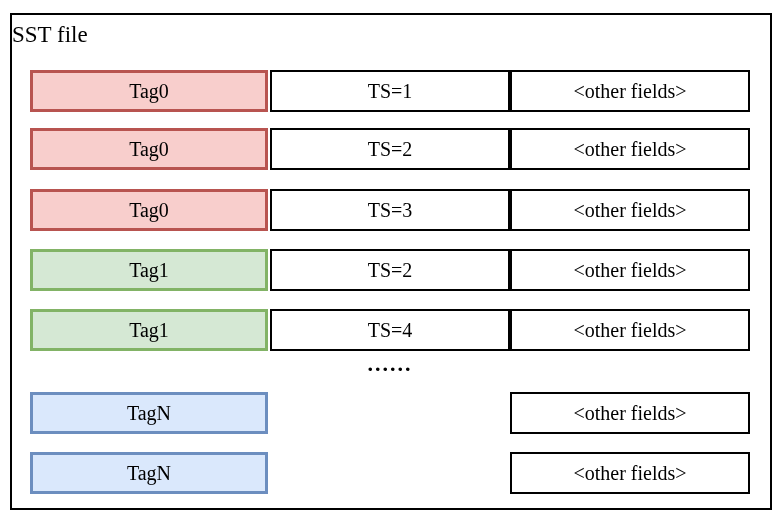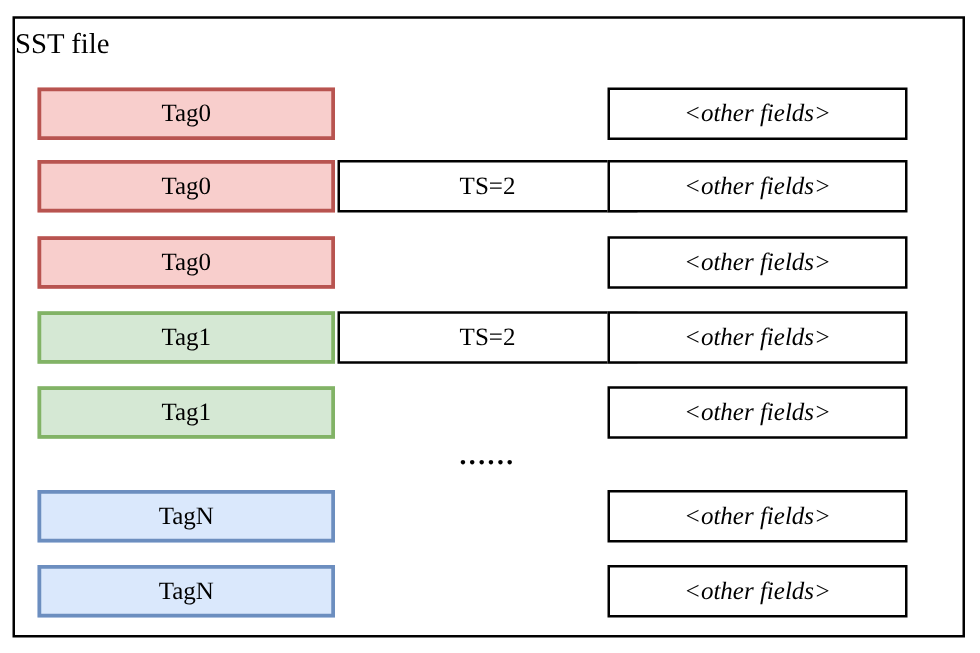--- a/index.html
+++ b/index.html
@@ -61,25 +61,24 @@
     border: 3px solid var(--stroke);
     background: var(--fill);
   }
   .ts-cell {
     left: 240px;
     width: 240px;
     border: 2px solid var(--cell-stroke, #000);
     background: var(--cell-fill, #fff);
   }
   .other-cell {
-    left: 456px;
+    left: 480px;
     width: 240px;
     border: 2px solid var(--cell-stroke, #000);
     background: var(--cell-fill, #fff);
-    font-style: italic;
   }
   .red   { --fill: var(--red-fill);   --stroke: var(--red-stroke); }
   .green { --fill: var(--green-fill); --stroke: var(--green-stroke); }
   .blue  { --fill: var(--blue-fill);  --stroke: var(--blue-stroke); }
   .row-0 { top: 70px; }
   .row-1 { top: 128px; }
   .row-2 { top: 189px; }
   .row-3 { top: 249px; }
   .row-4 { top: 309px; }
   .row-5 { top: 392px; }
@@ -101,42 +100,45 @@
 <body>
 
 <div class="frame"></div>
 
 <div class="title">SST file</div>
 
 <div class="rows">
 
   <div class="tagrow row-0 red">
     <div class="cell tag-cell">Tag0</div>
+    <div class="cell ts-cell">TS=1</div>
     <div class="cell other-cell">&lt;other fields&gt;</div>
   </div>
 
   <div class="tagrow row-1 red">
     <div class="cell tag-cell">Tag0</div>
     <div class="cell ts-cell">TS=2</div>
     <div class="cell other-cell">&lt;other fields&gt;</div>
   </div>
 
   <div class="tagrow row-2 red">
     <div class="cell tag-cell">Tag0</div>
+    <div class="cell ts-cell">TS=3</div>
     <div class="cell other-cell">&lt;other fields&gt;</div>
   </div>
 
   <div class="tagrow row-3 green">
     <div class="cell tag-cell">Tag1</div>
     <div class="cell ts-cell">TS=2</div>
     <div class="cell other-cell">&lt;other fields&gt;</div>
   </div>
 
   <div class="tagrow row-4 green">
     <div class="cell tag-cell">Tag1</div>
+    <div class="cell ts-cell">TS=4</div>
     <div class="cell other-cell">&lt;other fields&gt;</div>
   </div>
 
   <div class="tagrow row-5 blue">
     <div class="cell tag-cell">TagN</div>
     <div class="cell other-cell">&lt;other fields&gt;</div>
   </div>
 
   <div class="tagrow row-6 blue">
     <div class="cell tag-cell">TagN</div>

